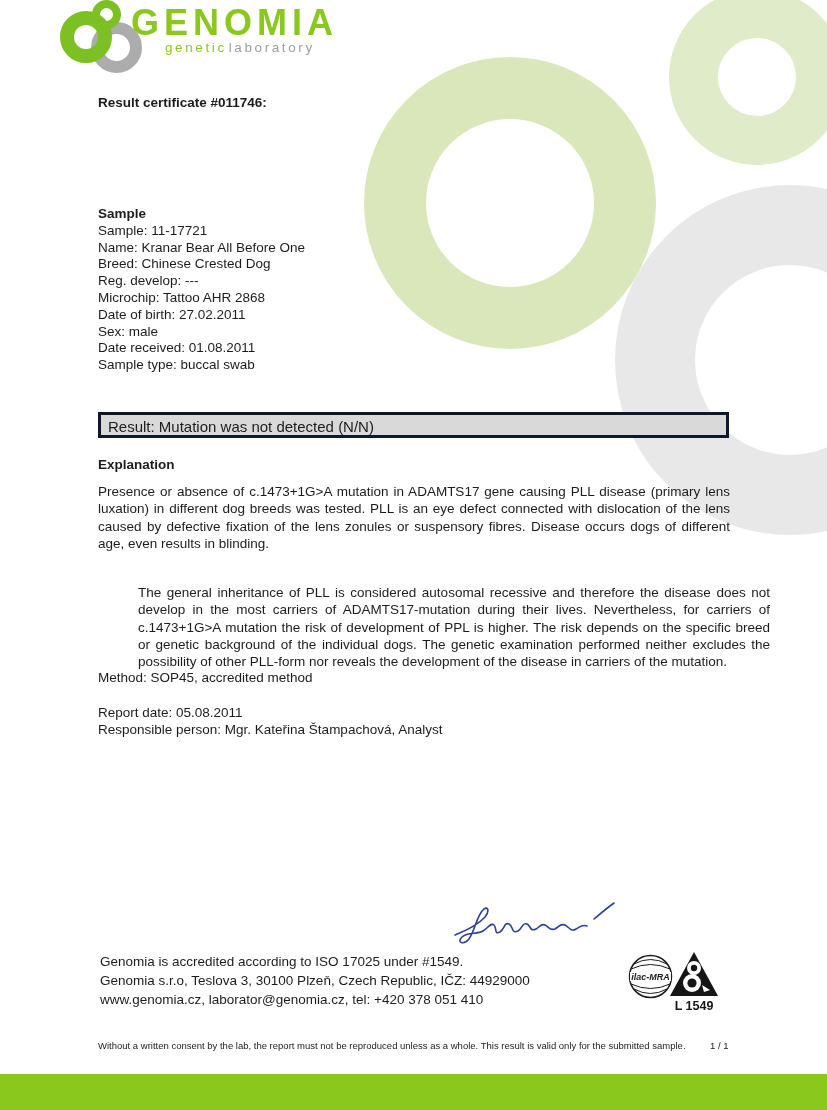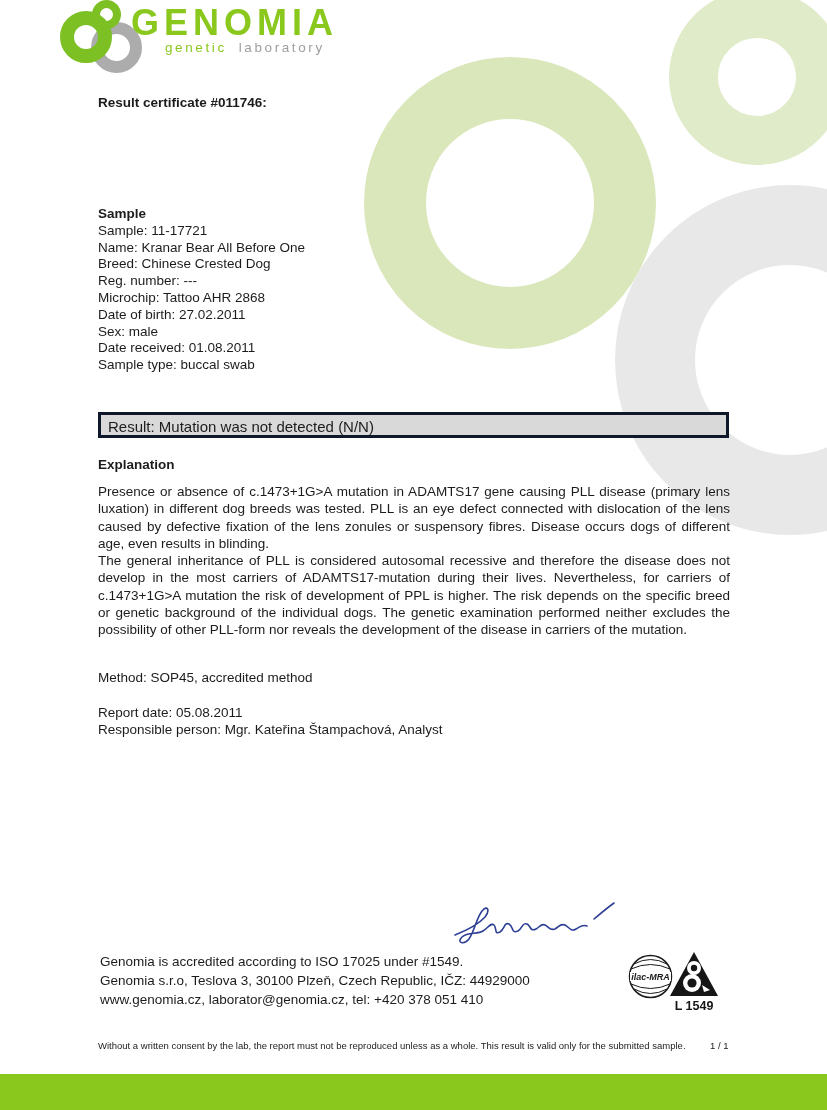--- a/index.html
+++ b/index.html
@@ -17,42 +17,42 @@
   
   #logo { position:absolute; left:0; top:0; width:400px; height:70px; z-index:3; }
   #logo-ring-green-big   { left:60px; top:11px; width:52px; height:52px; border:14px solid #7cc024; z-index:3; }
   #logo-ring-green-small { left:92px; top:0;    width:29px; height:29px; border:8px  solid #7cc024; z-index:3; }
   #logo-ring-gray        { left:91px; top:22px; width:51px; height:51px; border:12px solid #acacac; z-index:2; }
   #logo-wordmark {
     position:absolute; left:131px; top:2px; font-size:36px; font-weight:bold;
     letter-spacing:5px; color:#8bc81e; z-index:3;
   }
   #logo-tagline { position:absolute; left:165px; top:40px; font-size:13.5px; letter-spacing:2.6px; z-index:3; }
-  #logo-tagline .green { color:#8bc81e; margin-right:12px; }
+  #logo-tagline .green { color:#8bc81e; margin-right:2px; }
   #logo-tagline .gray  { color:#9e9e9e; }
 
   .blk { position:absolute; z-index:2; }
   .bold { font-weight:bold; }
 
   #cert-label { left:98px; top:95px; font-weight:bold; }
   #report-title { left:422px; top:95px; width:320px; font-weight:bold; line-height:17px; }
 
   #sample-block   { left:98px;  top:206px; line-height:16.8px; }
   #customer-block { left:422px; top:206px; line-height:16.8px; }
 
   #result-box {
     left:98px; top:412px; width:631px; height:26px;
     background:#d9d9d9; border:3px solid #0f172a;
     font-size:15px; padding:3px 12px 0 7px;
   }
 
   #explanation-heading { left:98px; top:457px; font-weight:bold; }
   .para { left:98px; width:632px; text-align:justify; line-height:17.3px; }
   #para1 { top:483px; }
-  #para2 { top:552px; }
+  #para2 { top:584px;margin-left:40px; }
   #method-line { left:98px; top:670px; }
   #report-block { left:98px; top:704px; line-height:17px; }
 
   #signature { left:447px; top:898px; }
 
   #footer-text { left:100px; top:952px; line-height:19px; }
   #ilac-logo { left:628px; top:954px;font-style:italic; }
   #cia-logo  { left:668px; top:950px; }
   svg text { font-family:"Liberation Sans", sans-serif; }
 
@@ -80,21 +80,21 @@
     </div>
   </div>
 
   <div class="blk" id="cert-label">Result certificate #011746:</div>
 
   <div class="blk" id="sample-block">
     <div class="bold">Sample</div>
     <div>Sample: 11-17721</div>
     <div>Name: Kranar Bear All Before One</div>
     <div>Breed: Chinese Crested Dog</div>
-    <div>Reg. number: ---</div>
+    <div>Reg. develop: ---</div>
     <div>Microchip: Tattoo AHR 2868</div>
     <div>Date of birth: 27.02.2011</div>
     <div>Sex: male</div>
     <div>Date received: 01.08.2011</div>
     <div>Sample type: buccal swab</div>
   </div>
 
 
   <div class="blk" id="result-box">Result: Mutation was not detected (N/N)</div>
 

